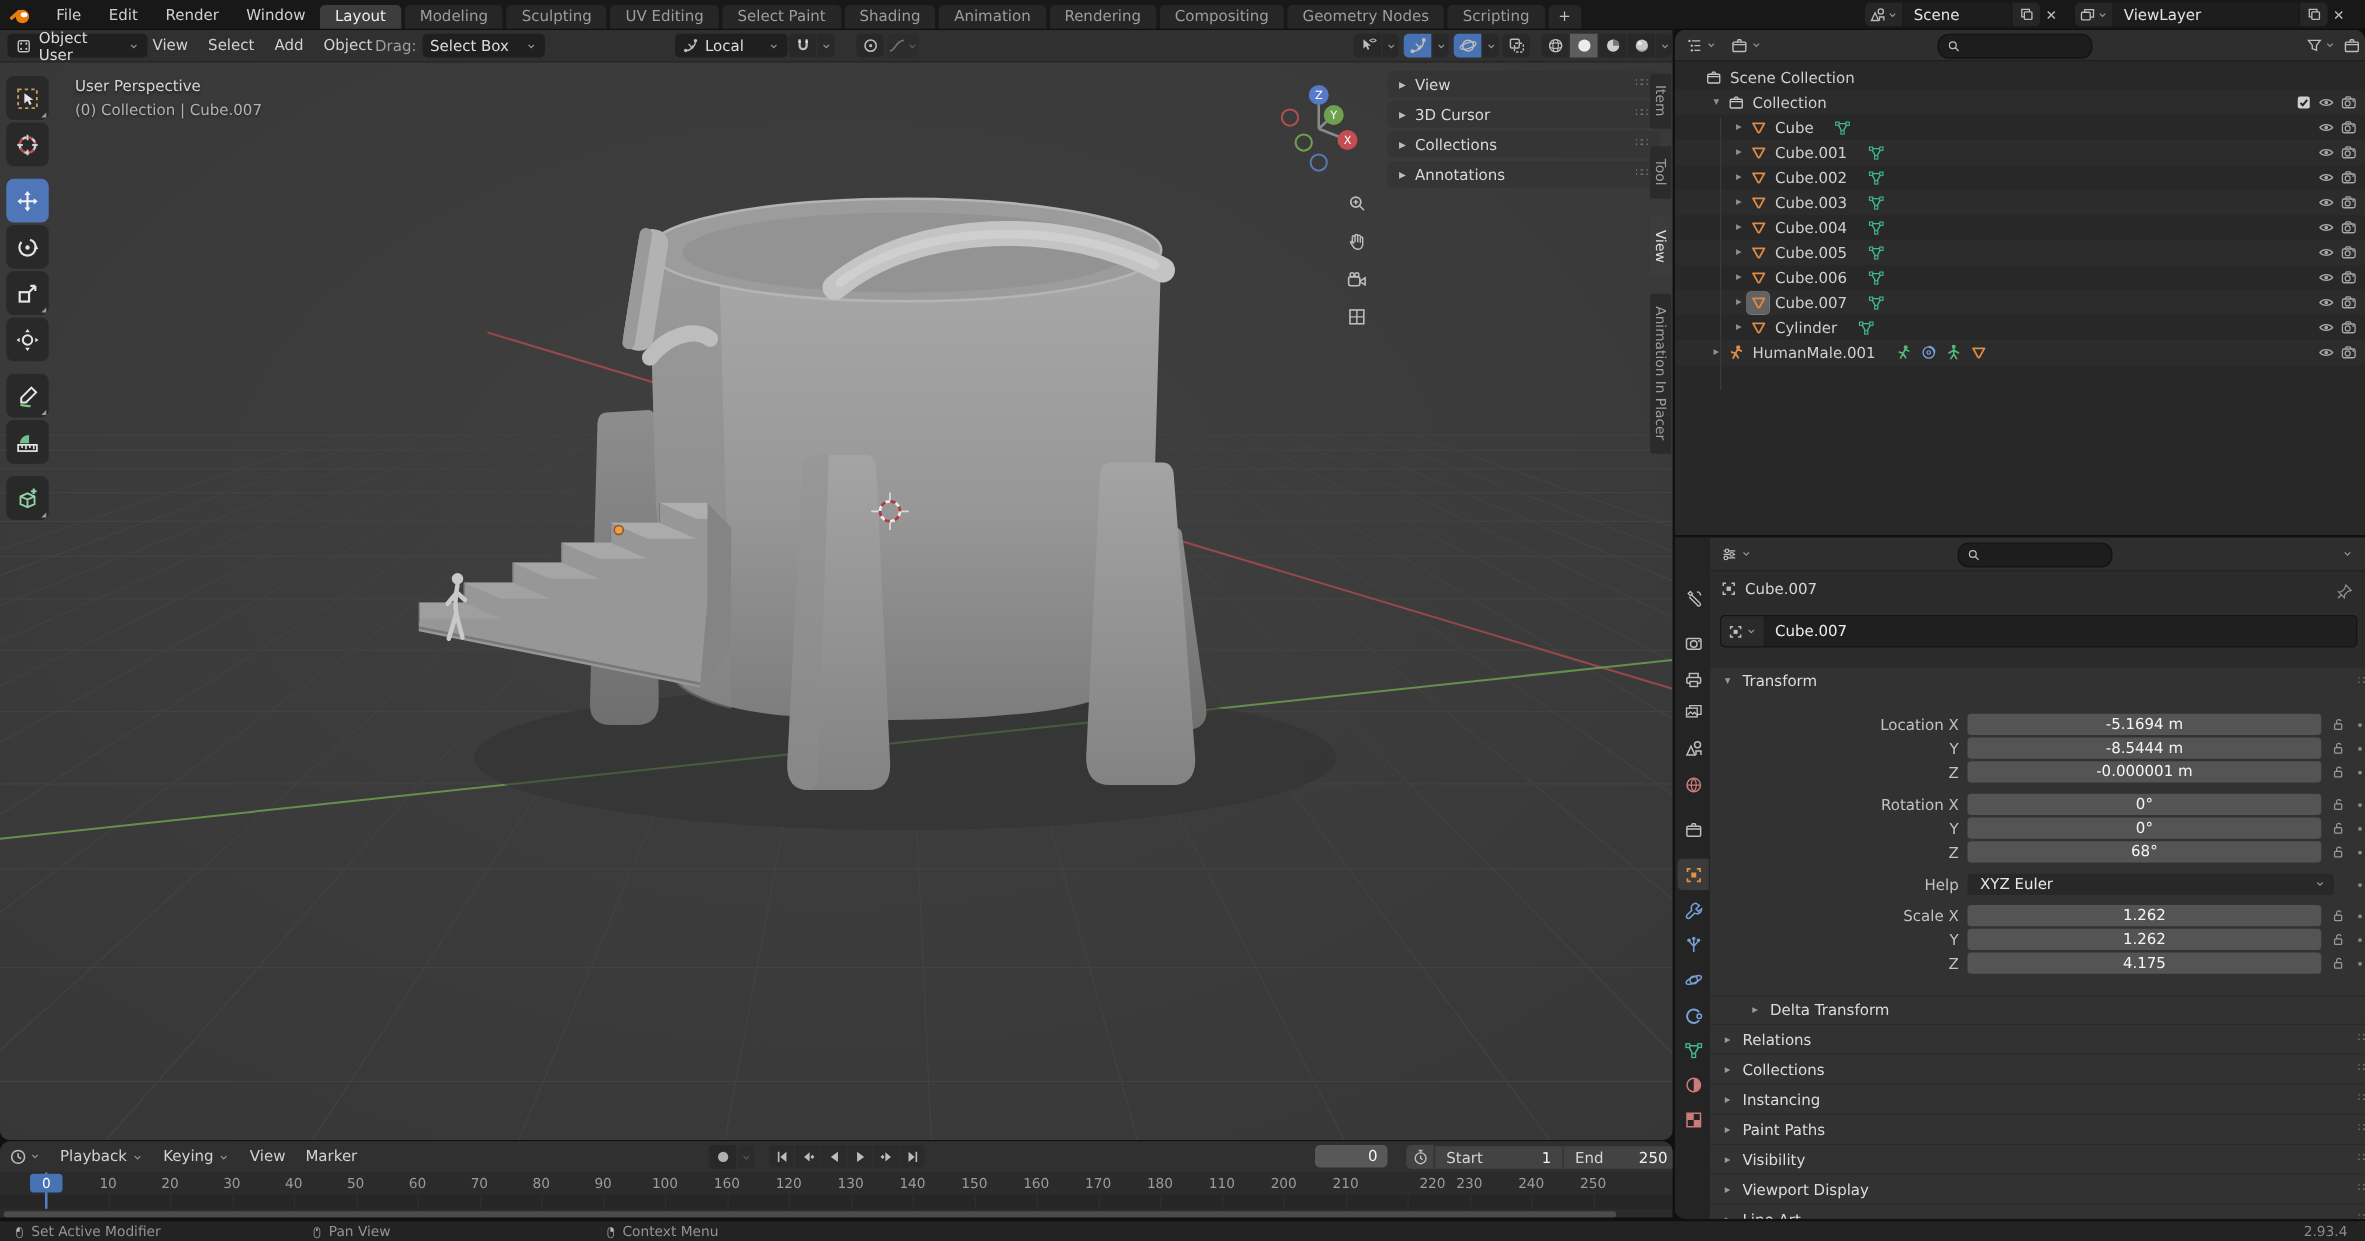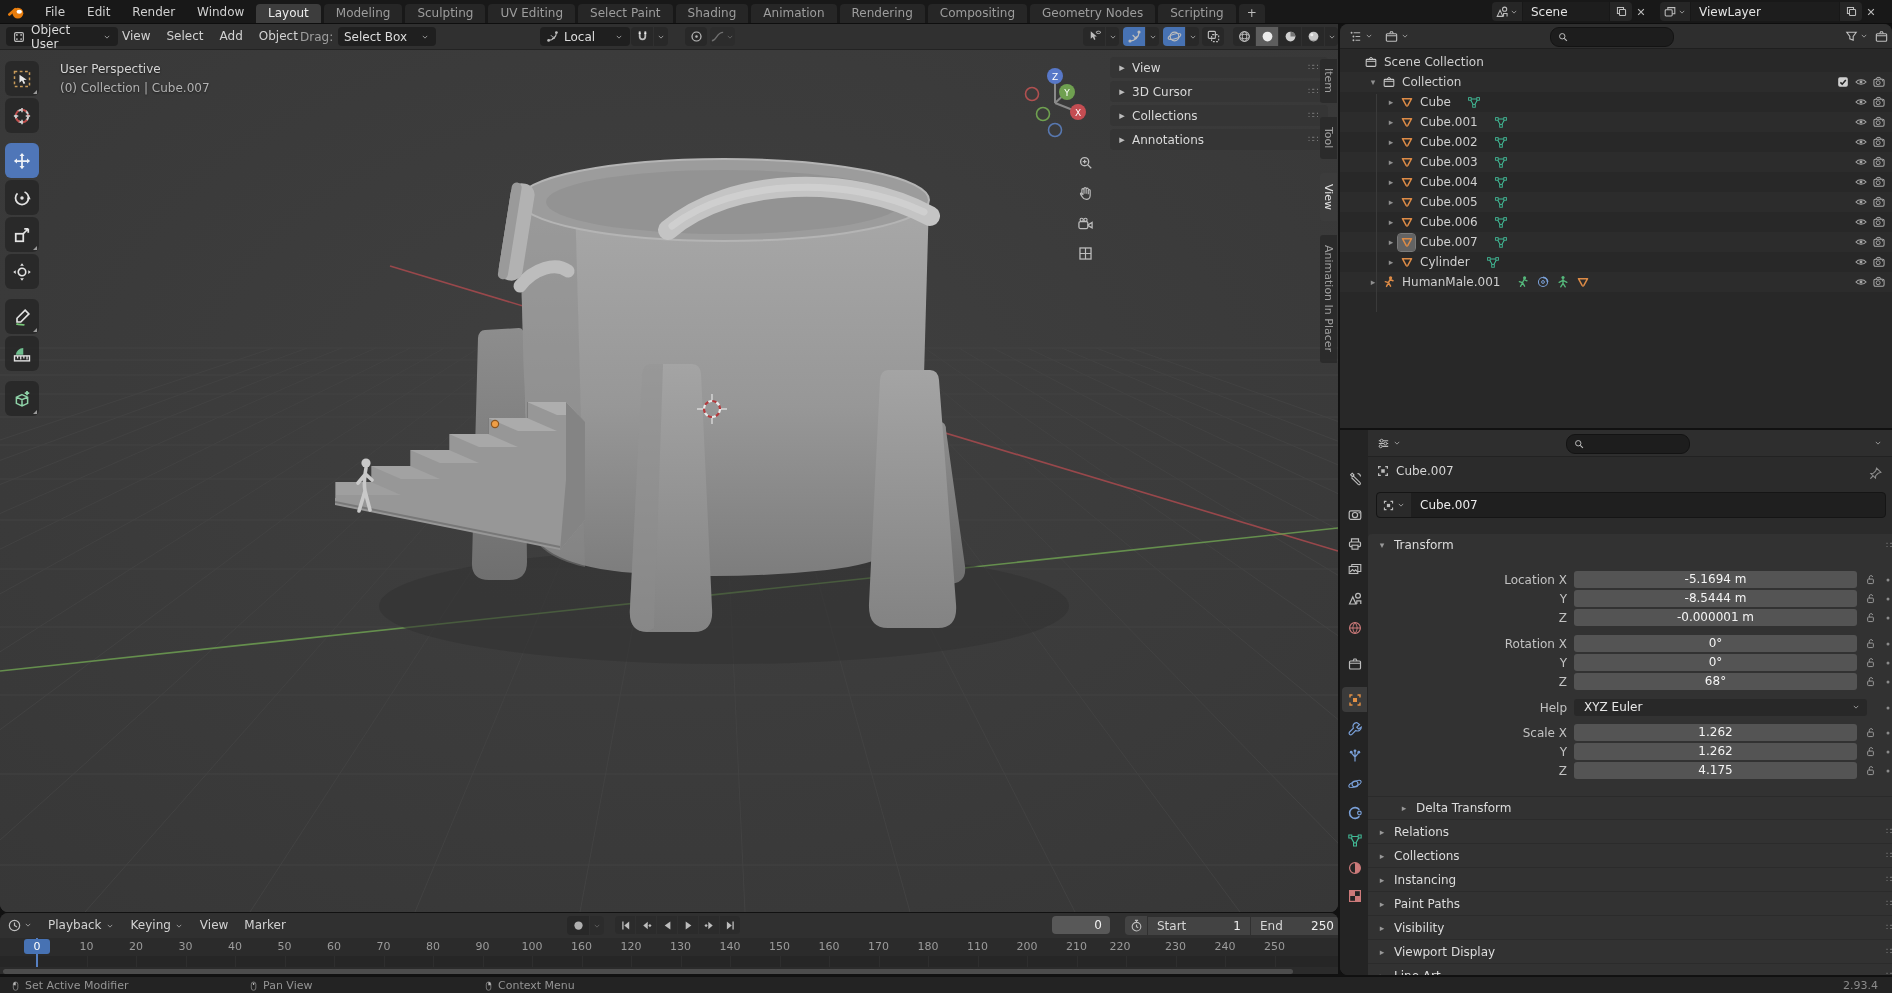--- a/index.html
+++ b/index.html
@@ -1758,21 +1758,21 @@
         <span class="tick" style="left:631px">120</span>
         <span class="tick" style="left:680.5px">130</span>
         <span class="tick" style="left:730px">140</span>
         <span class="tick" style="left:779.5px">150</span>
         <span class="tick" style="left:829px">160</span>
         <span class="tick" style="left:878.5px">170</span>
         <span class="tick" style="left:928px">180</span>
         <span class="tick" style="left:977.5px">110</span>
         <span class="tick" style="left:1027px">200</span>
         <span class="tick" style="left:1076.5px">210</span>
-        <span class="tick" style="left:1120px">220</span>
+        <span class="tick" style="left:1146px">220</span>
         <span class="tick" style="left:1175.5px">230</span>
         <span class="tick" style="left:1225px">240</span>
         <span class="tick" style="left:1274.5px">250</span>
       </div>
     <div id="tl-track">
         <span class="tkline" style="left:37px"></span>
         <span class="tkline" style="left:86.5px"></span>
         <span class="tkline" style="left:136px"></span>
         <span class="tkline" style="left:185.5px"></span>
         <span class="tkline" style="left:235px"></span>

